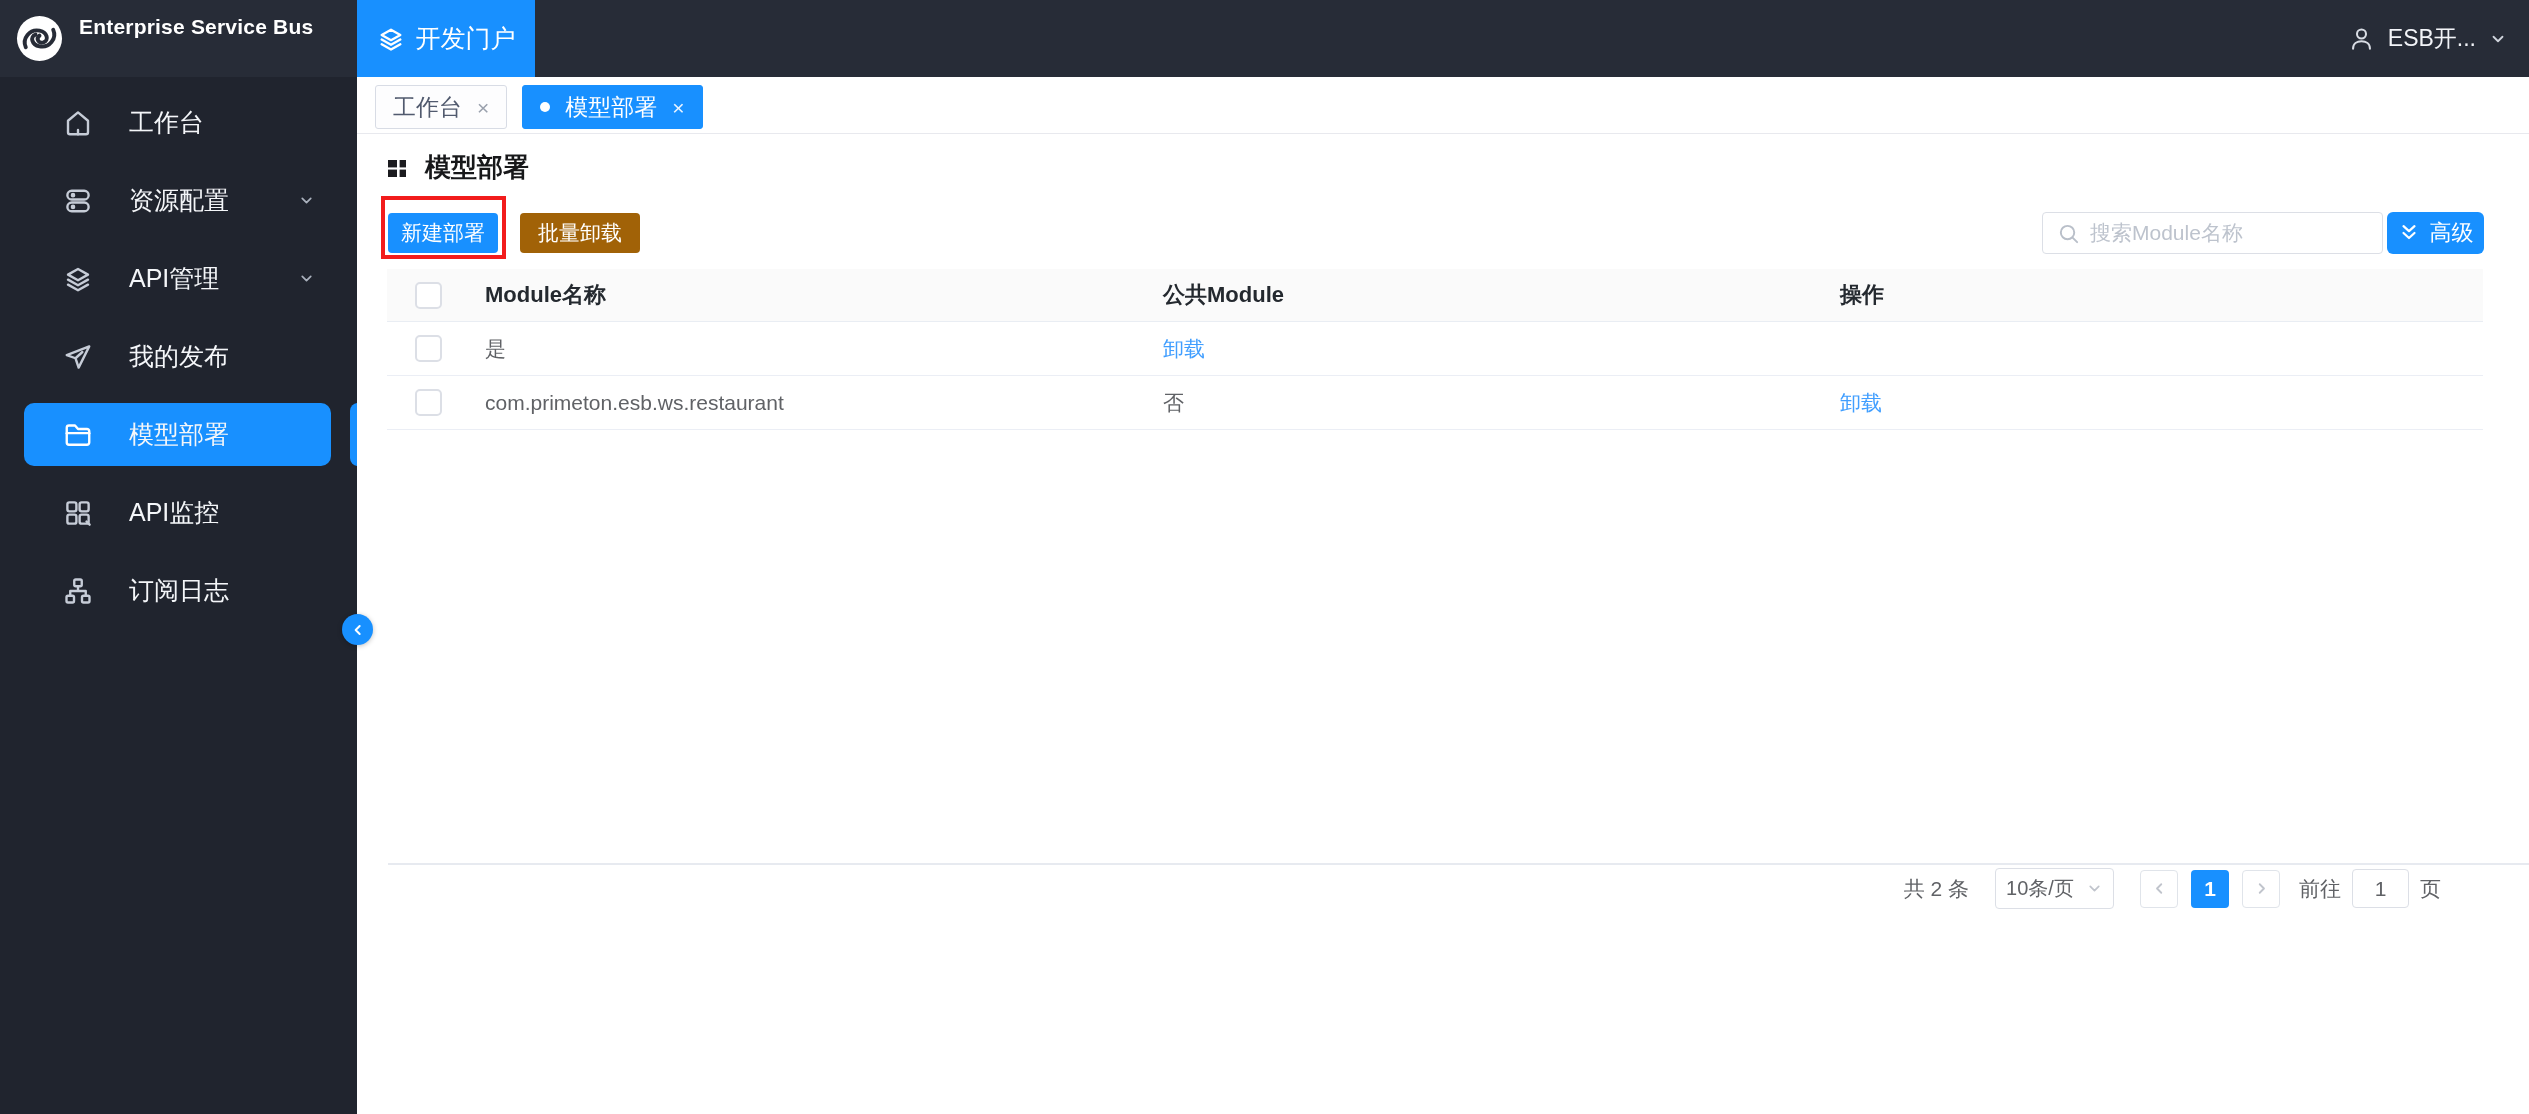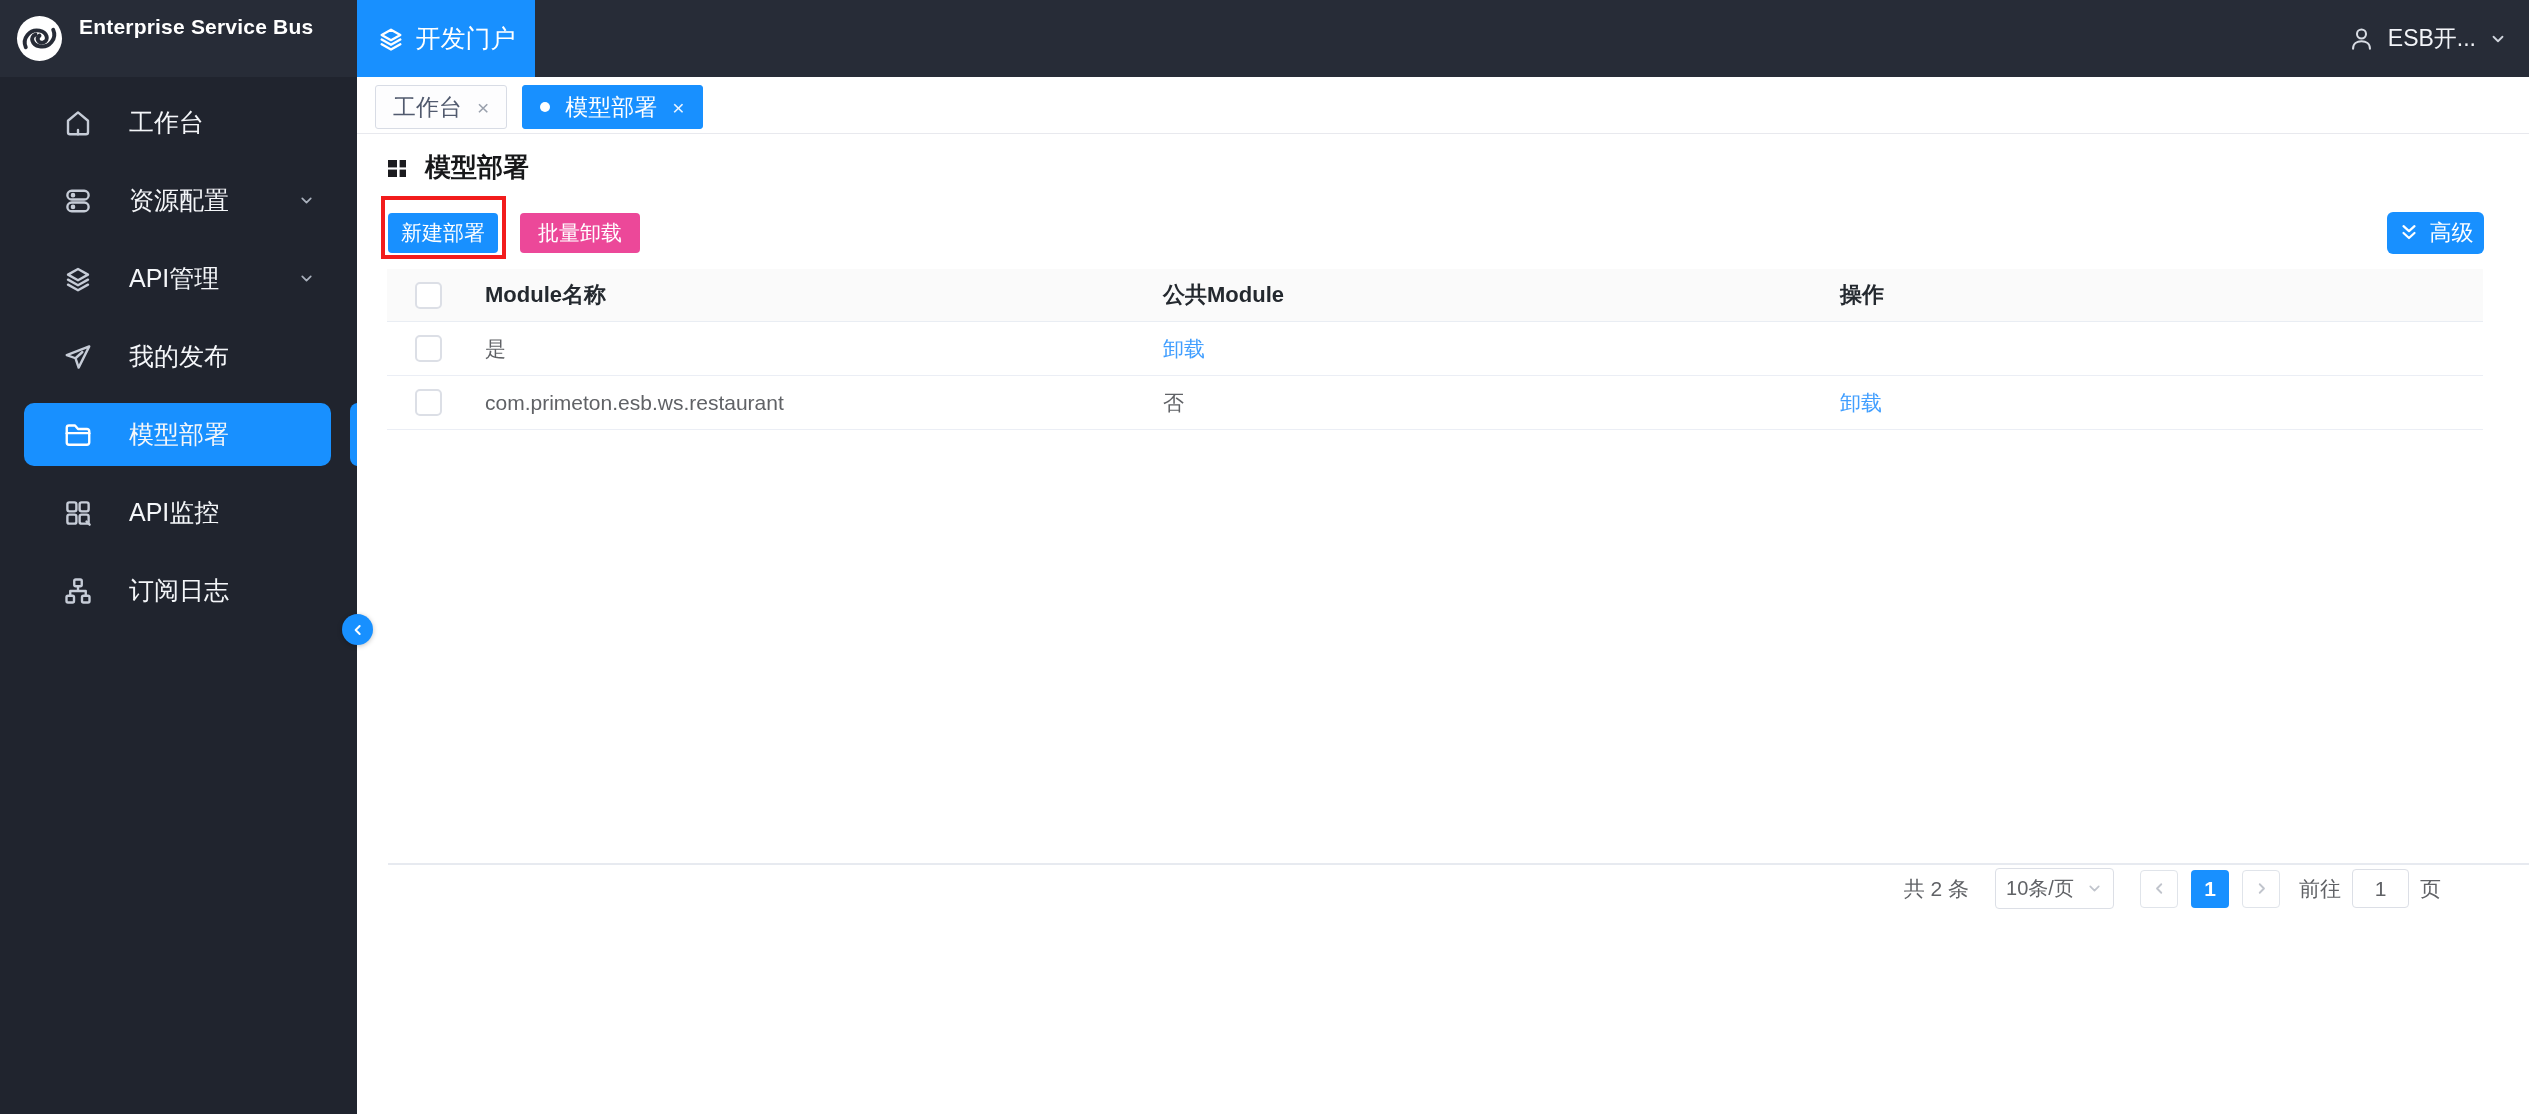--- a/index.html
+++ b/index.html
@@ -80,21 +80,21 @@
   .btn {
     display: flex; align-items: center; justify-content: center;
     border: none; border-radius: 4px; font-size: 21px; cursor: pointer;
     font-family: inherit;
   }
   .btn-new { position: absolute; top: 136px; left: 31px; width: 110px; height: 40px; background: #1890ff; color: #fff; }
   .annotation-box {
     position: absolute; top: 119px; left: 24px; width: 125px; height: 63px;
     border: 4px solid #f21c1c; pointer-events: none; z-index: 5;
   }
-  .btn-batch { position: absolute; top: 136px; left: 163px; width: 120px; height: 40px; background: #ec4899; color: #fff; cursor: not-allowed; }
+  .btn-batch { position: absolute; top: 136px; left: 163px; width: 120px; height: 40px; background: #a16207; color: #fff; cursor: not-allowed; }
 
   .search-box {
     position: absolute; top: 135px; left: 1685px; width: 341px; height: 42px;
     border: 1px solid #dcdfe6; border-radius: 4px; background: #fff;
     display: flex; align-items: center; gap: 10px; padding: 0 14px;
   }
   .search-box .sicon { color: #b9bfc9; flex: none; }
   .search-box input {
     border: none; outline: none; flex: 1; font-size: 21px; color: #606266;
     font-family: inherit; background: transparent; min-width: 0;
@@ -288,20 +288,27 @@
       <rect x="3" y="13.6" width="9" height="7.4" fill="#1b1b1f"></rect>
       <rect x="14.6" y="13.6" width="6.4" height="7.4" fill="#1b1b1f"></rect>
     </svg>
     <span class="page-title">模型部署</span>
   </div>
 
   <div class="annotation-box"></div>
   <button class="btn btn-new">新建部署</button>
   <button class="btn btn-batch">批量卸载</button>
 
+  <div class="search-box">
+    <svg class="sicon" width="23" height="23" viewBox="0 0 24 24" fill="none" stroke="currentColor" stroke-width="2" stroke-linecap="round">
+      <circle cx="11" cy="11" r="7"></circle>
+      <path d="M16.5 16.5 L21 21"></path>
+    </svg>
+    <input type="text" placeholder="搜索Module名称" style="">
+  </div>
   <button class="btn btn-adv">
     <svg width="22" height="22" viewBox="0 0 24 24" fill="none" stroke="#ffffff" stroke-width="2.4" stroke-linecap="round" stroke-linejoin="round">
       <polyline points="6 4.5 12 10 18 4.5"></polyline>
       <polyline points="6 12 12 17.5 18 12"></polyline>
     </svg>
     <span>高级</span>
   </button>
 
   <div class="table">
     <div class="thead">

